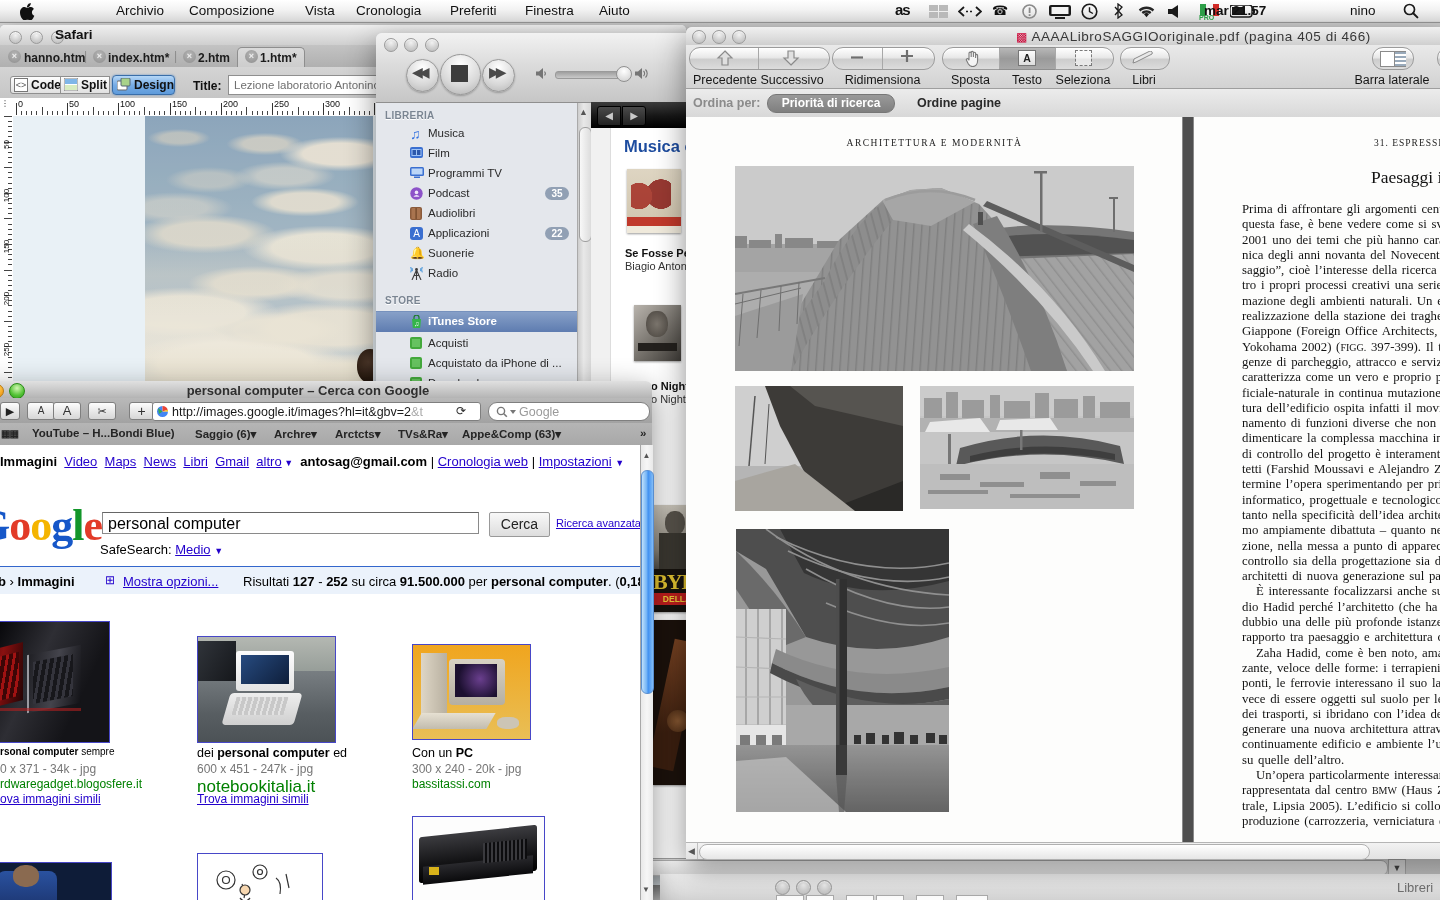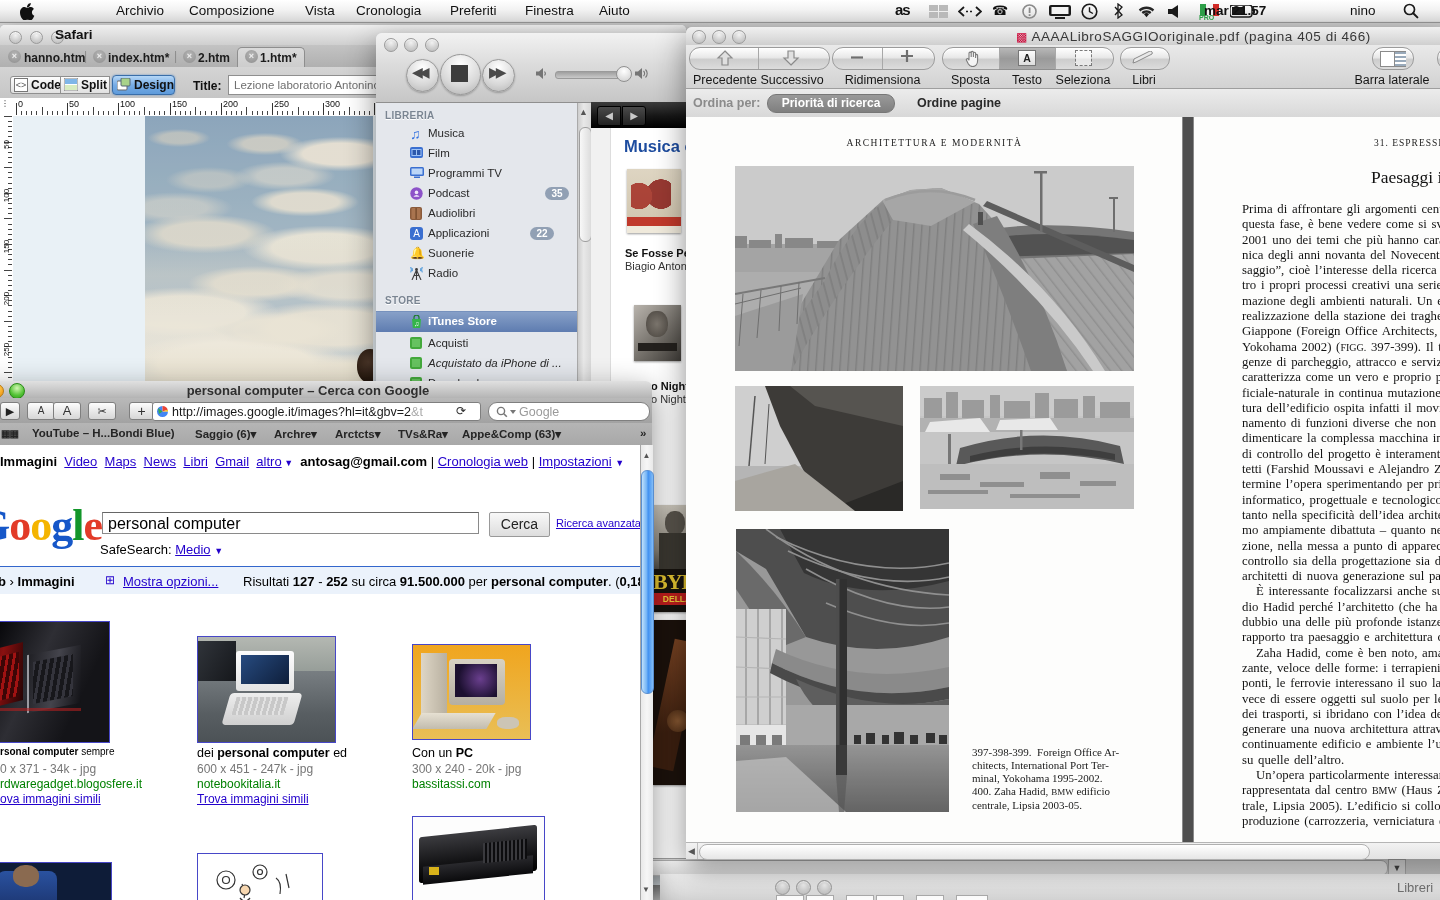--- a/index.html
+++ b/index.html
@@ -207,21 +207,21 @@
             <rect x="5.5" y="1" width="1.2" height="11" fill="#6f4527"></rect>
           </svg></span>
         <span class="slb">Audiolibri</span>
       </div>
     <div class="abs srow" style="top:121px;">
         <span class="sic"><svg width="13" height="13">
             <rect x="0" y="0" width="13" height="13" rx="3" fill="#3a6fd0"></rect>
             <text x="6.5" y="10" font-size="10" fill="#fff" text-anchor="middle" font-family="Liberation Sans">A</text>
           </svg></span>
         <span class="slb">Applicazioni</span>
-        <span class="badge" style="left:154px;">22</span>
+        <span class="badge" style="left:169px;">22</span>
       </div>
     <div class="abs srow" style="top:141px;">
         <span class="sic" style="color:#e8a31b;">🔔</span>
         <span class="slb">Suonerie</span>
       </div>
     <div class="abs srow" style="top:161px;">
         <span class="sic"><svg width="13" height="13">
             <path d="M6.5 3v10M6.5 3l-4.5 10M6.5 3l4.5 10M4 8.5h5" stroke="#3d3d3d" stroke-width="1.1" fill="none"></path>
             <circle cx="6.5" cy="2.5" r="1.4" fill="#3d3d3d"></circle>
             <path d="M2.2 1.2a5.5 5.5 0 0 1 0 3M.8 0a7.5 7.5 0 0 1 0 5.4M10.8 1.2a5.5 5.5 0 0 0 0 3M12.2 0a7.5 7.5 0 0 0 0 5.4" stroke="#3a8fd8" stroke-width="1" fill="none"></path>
@@ -237,21 +237,21 @@
           </svg></span>
       <span class="slb" style="left:52px;top:3px;color:#fff;font-weight:bold;position:absolute;">iTunes Store</span>
     </div>
     <div class="abs srow" style="top:231px;">
         <span class="sic"><svg width="12" height="12">
             <rect x="0" y="0" width="12" height="12" rx="2" fill="#44a93c"></rect>
             <rect x="2" y="2" width="8" height="8" fill="#7ed378" opacity=".6"></rect>
           </svg></span>
         <span class="slb">Acquisti</span>
       </div>
-    <div class="abs srow" style="top:251px;font-style:italic;">
+    <div class="abs srow" style="top:251px;">
         <span class="sic"><svg width="12" height="12">
             <rect x="0" y="0" width="12" height="12" rx="2" fill="#44a93c"></rect>
             <rect x="2" y="2" width="8" height="8" fill="#7ed378" opacity=".6"></rect>
           </svg></span>
         <span class="slb">Acquistato da iPhone di ...</span>
       </div>
     <div class="abs srow" style="top:271px;">
         <span class="sic"><svg width="12" height="12">
             <rect x="0" y="0" width="12" height="12" rx="2" fill="#44a93c"></rect>
             <rect x="2" y="2" width="8" height="8" fill="#7ed378" opacity=".6"></rect>
@@ -415,21 +415,21 @@
       <div class="abs" style="left:4px;top:68px;width:74px;height:16px;background:linear-gradient(#e6e0d2,#c2bcae);transform:skewX(-30deg);"></div>
       <div class="abs" style="left:84px;top:72px;width:22px;height:12px;background:#ccc5b5;border-radius:40%;"></div>
     </div>
 
     <div class="abs" style="left:36px;top:301px;font-size:10px;white-space:nowrap;"><b>rsonal computer</b> sempre</div>
     <div class="abs gray" style="left:36px;top:317px;font-size:12px;white-space:nowrap;">0 x 371 - 34k - jpg</div>
     <div class="abs green" style="left:36px;top:332px;font-size:12px;white-space:nowrap;">rdwaregadget.blogosfere.it</div>
     <div class="abs bluu" style="left:36px;top:347px;font-size:12px;white-space:nowrap;">ova immagini simili</div>
     <div class="abs" style="left:233px;top:301px;font-size:12.5px;white-space:nowrap;">dei <b>personal computer</b> ed</div>
     <div class="abs gray" style="left:233px;top:317px;font-size:12px;">600 x 451 - 247k - jpg</div>
-    <div class="abs green" style="left:233px;top:332px;font-size:12px;">notebookitalia.it</div>
+    <div class="abs green" style="left:233px;top:332px;font-size:17px;">notebookitalia.it</div>
     <div class="abs bluu" style="left:233px;top:347px;font-size:12px;">Trova immagini simili</div>
     <div class="abs" style="left:448px;top:301px;font-size:12.5px;">Con un <b>PC</b></div>
     <div class="abs gray" style="left:448px;top:317px;font-size:12px;">300 x 240 - 20k - jpg</div>
     <div class="abs green" style="left:448px;top:332px;font-size:12px;">bassitassi.com</div>
 
     <div class="abs" style="left:2px;top:417px;width:144px;height:60px;border:1px solid #4747c8;overflow:hidden;background:#0e1c38;">
       <div class="abs" style="left:30px;top:8px;width:60px;height:52px;background:linear-gradient(#2a52a0,#16295c);border-radius:8px 8px 0 0;"></div>
       <div class="abs" style="left:46px;top:2px;width:26px;height:22px;background:#8a6a50;border-radius:45%;"></div>
     </div>
     <div class="abs" style="left:233px;top:408px;width:124px;height:47px;border:1px solid #4747c8;overflow:hidden;background:#fff;">
@@ -684,21 +684,20 @@
             <stop offset="0" stop-color="#a8a8a8"></stop>
             <stop offset=".5" stop-color="#8a8a8a"></stop>
             <stop offset="1" stop-color="#6f6f6f"></stop>
           </linearGradient>
         </defs>
       <path d="M0 232 L50 228 L110 283 L0 283 Z" fill="#c2c2c2" opacity=".7"></path>
       <rect x="100" y="216" width="11" height="30" fill="#3a3a3a"></rect>
       <path d="M100 246 L111 246 L108 283 L103 283 Z" fill="#555" opacity=".6"></path>
     </svg>
 
-    <div class="abs serif" style="left:286px;top:629px;width:175px;font-size:11px;line-height:13px;color:#1a1a1a;">397-398-399.&nbsp; Foreign Office Ar-<br>chitects, International Port Ter-<br>minal, Yokohama 1995-2002.<br>400. Zaha Hadid, <span style="font-size:9px;">BMW</span> edificio<br>centrale, Lipsia 2003-05.</div>
 
     <div class="abs serif" style="left:688px;top:21px;font-size:9.5px;letter-spacing:1px;color:#222;white-space:nowrap;">31. ESPRESSIONI</div>
     <div class="abs serif" style="left:685px;top:50px;font-size:17.5px;color:#111;white-space:nowrap;">Paesaggi ibridi</div>
     <div class="abs serif" id="pdftext" style="left:556px;top:85px;width:484px;font-size:12.8px;line-height:15.3px;color:#141414;">
         <div style="white-space:nowrap;word-spacing:1.5px;">Prima di affrontare gli argomenti centrali di</div>
         <div style="white-space:nowrap;word-spacing:1.5px;">questa fase, è bene vedere come si sviluppa nel</div>
         <div style="white-space:nowrap;word-spacing:1.5px;">2001 uno dei temi che più hanno caratterizzato</div>
         <div style="white-space:nowrap;word-spacing:1.5px;">nica degli anni novanta del Novecento e del pae</div>
         <div style="white-space:nowrap;word-spacing:1.5px;">saggio”, cioè l’interesse della ricerca che porta den</div>
         <div style="white-space:nowrap;word-spacing:1.5px;">tro i propri processi creativi una serie di trasfor</div>

